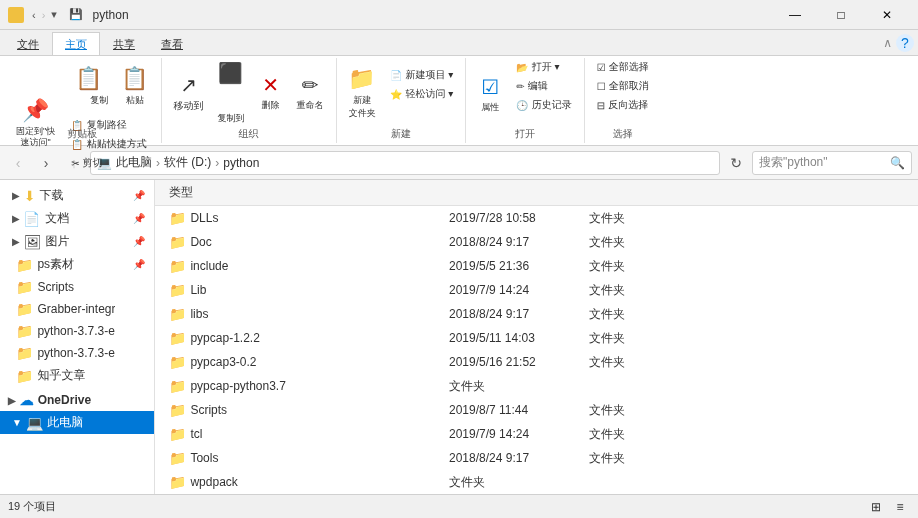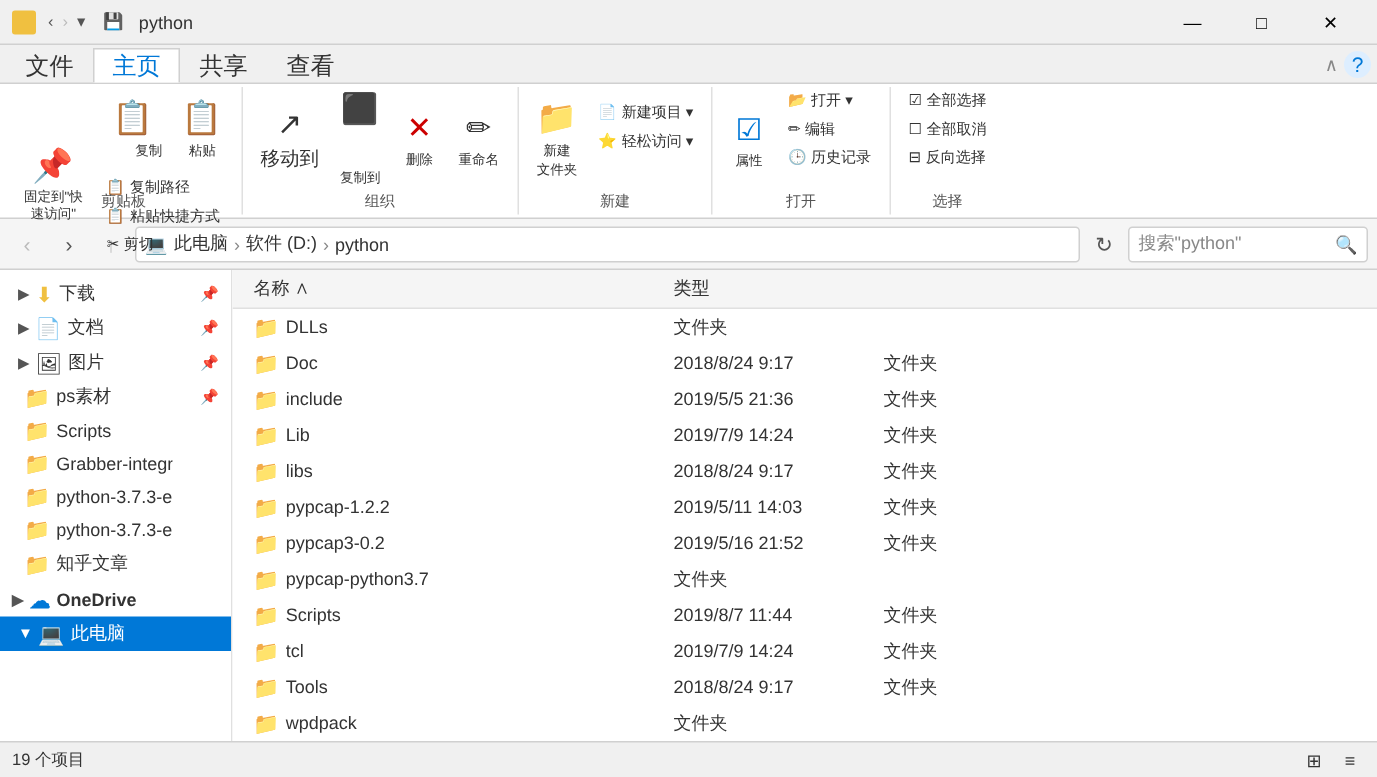--- a/index.html
+++ b/index.html
@@ -45,26 +45,27 @@
       display: flex;
       height: 26px;
       padding: 0 4px;
       background: #f0f0f0;
       border-bottom: 1px solid #d0d0d0;
     }
     .ribbon-tab {
       padding: 0 12px;
       display: flex;
       align-items: center;
-      font-size: 16px;
+      font-size: 11px;
       color: #333;
       cursor: pointer;
       border: 1px solid transparent;
       border-bottom: none;
       margin-top: 3px;
+      text-decoration: underline;
     }
     .ribbon-tab.active {
       background: white;
       border-color: #d0d0d0;
       margin-top: 2px;
       color: #0078d7;
     }
     .ribbon-content {
       background: white;
       height: 90px;
@@ -379,21 +380,21 @@
         </div>
       </div>
     </div>
     <div class="ribbon-group-label">剪贴板</div>
   </div>
 
   <div class="ribbon-group">
     <div class="ribbon-items">
       <div class="ribbon-btn">
         <div style="font-size:20px;margin-bottom:2px;">↗</div>
-        <div style="font-size:13px;">移动到</div>
+        <div style="font-size:10px;">移动到</div>
       </div>
       <div class="ribbon-btn">
         <div style="font-size:20px;margin-bottom:2px;">⬛</div>
         <div style="font-size:9px;margin-top:25px;">复制到</div>
       </div>
       <div class="ribbon-btn">
         <div style="font-size:20px;margin-bottom:2px;color:#cc0000;">✕</div>
         <div style="font-size:9px;">删除</div>
       </div>
       <div class="ribbon-btn">
@@ -549,29 +550,29 @@
     <div class="sidebar-item active-nav">
       <span class="expand-arrow" style="color:white;">▼</span>
       <span style="font-size:14px;">💻</span>
       <span class="sidebar-item-label">此电脑</span>
     </div>
   </div>
 
   <div class="file-area">
 
     <div class="file-list-header">
-      <div class="file-col-header col-name">名称 ∧</div>
       <div class="file-col-header col-type">类型</div>
     </div>
 
     <div class="file-row">
       <div class="file-name-cell file-cell">
         <span class="file-icon folder-icon-color">📁</span>
         <span>DLLs</span>
       </div>
+      <div class="file-cell col-date">2019/7/28 10:58</div>
       <div class="file-cell col-type">文件夹</div>
       <div class="file-cell col-size"></div>
     </div>
     <div class="file-row">
       <div class="file-name-cell file-cell">
         <span class="file-icon folder-icon-color">📁</span>
         <span>Doc</span>
       </div>
       <div class="file-cell col-date">2018/8/24 9:17</div>
       <div class="file-cell col-type">文件夹</div>

